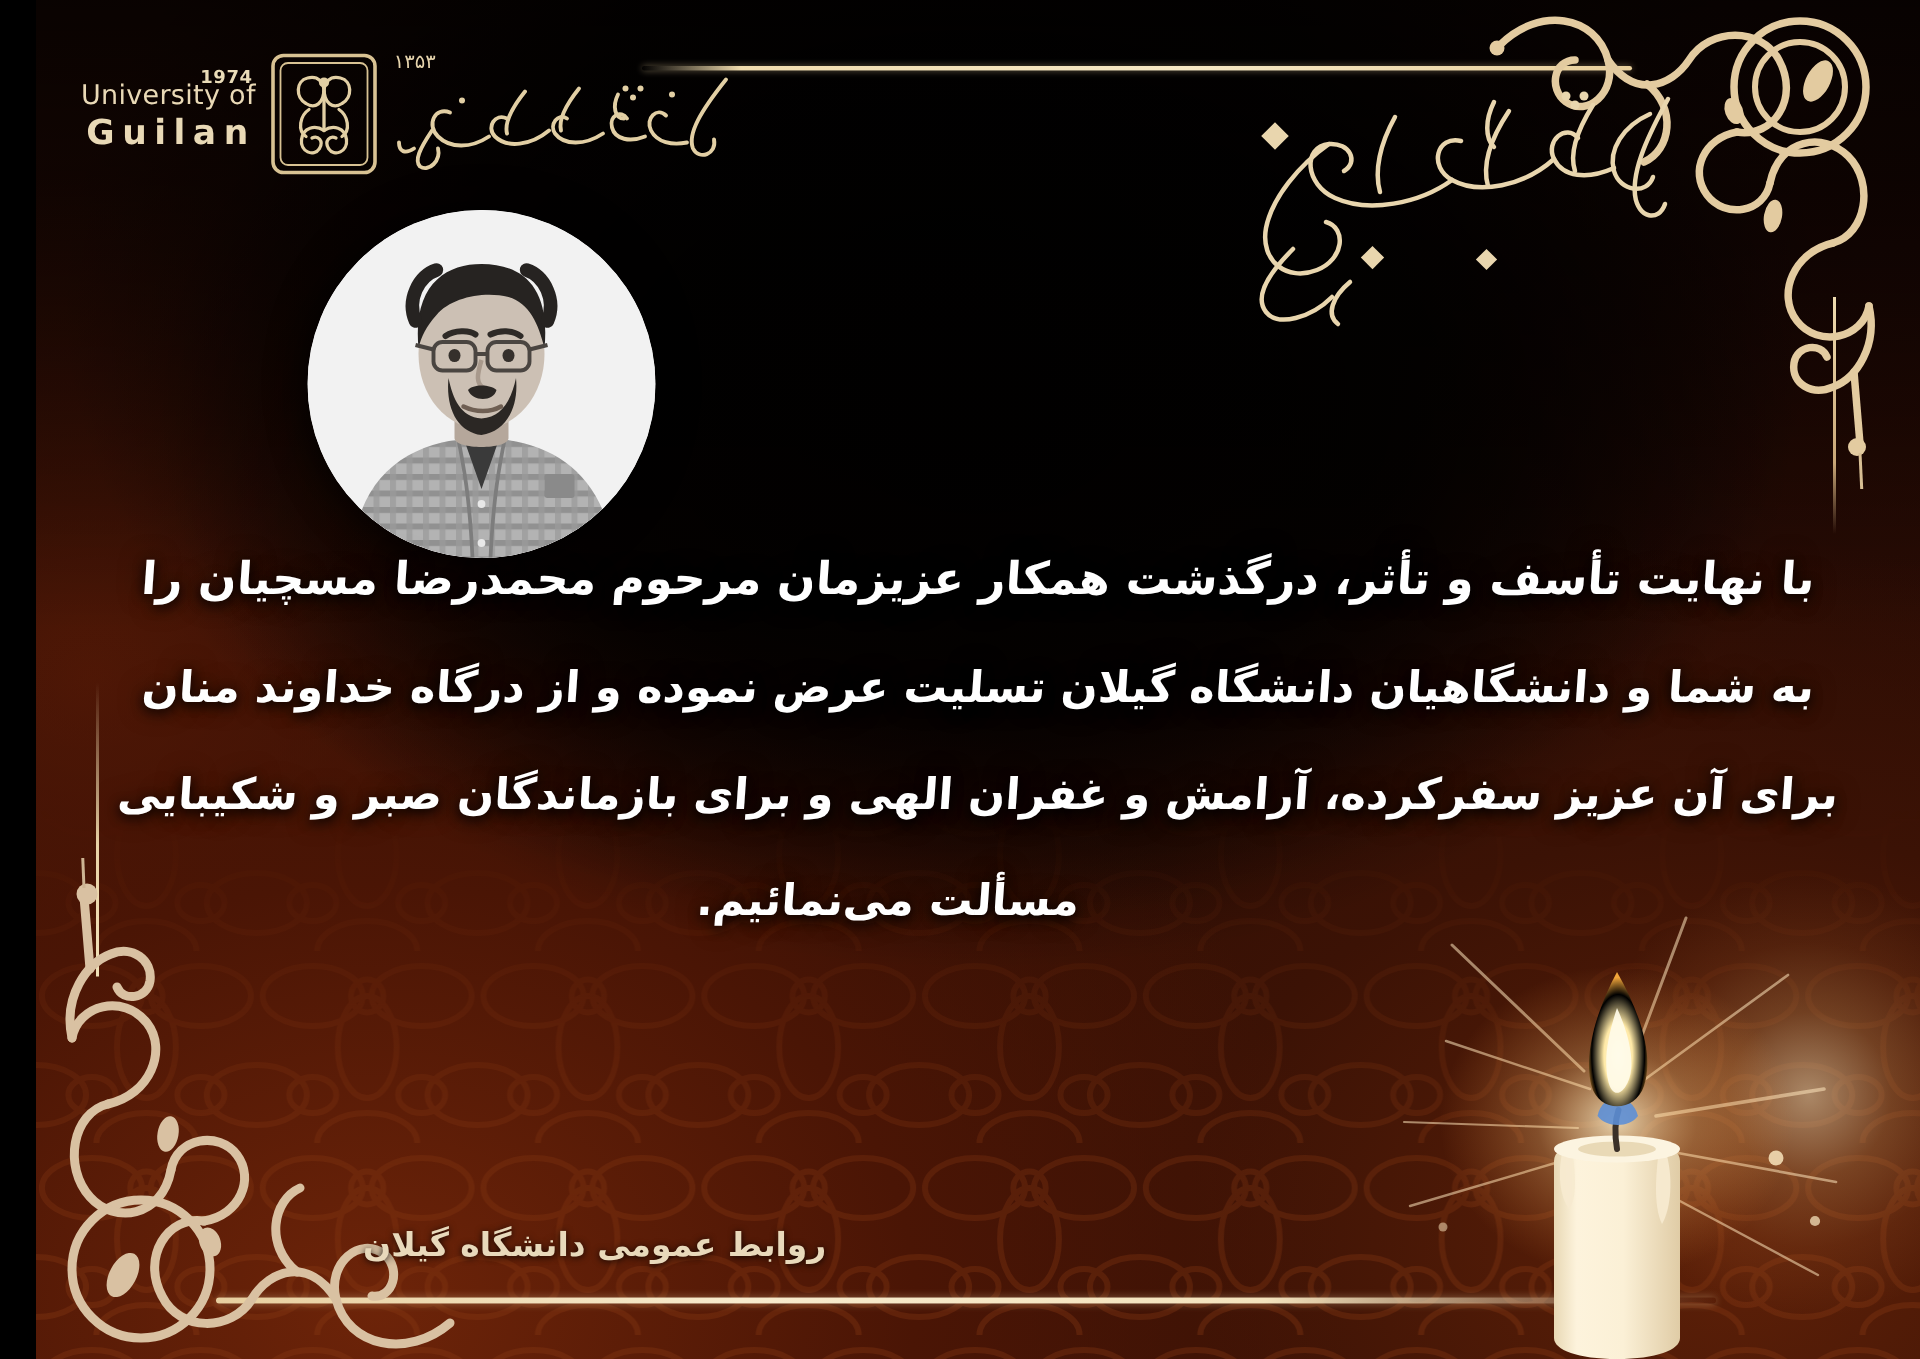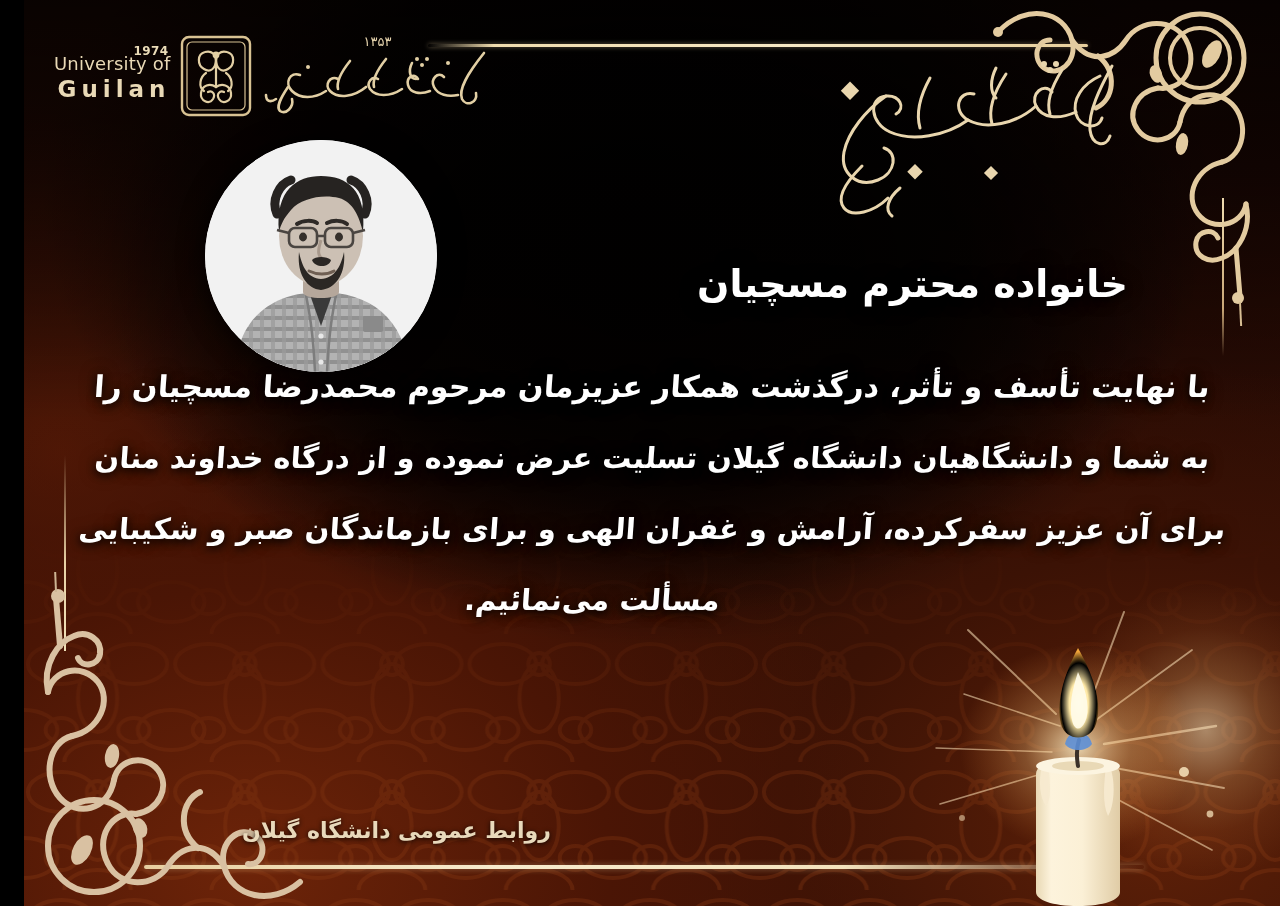--- a/index.html
+++ b/index.html
@@ -74,21 +74,21 @@
     display:flex;flex-direction:column;align-items:flex-end;
     color:#e9d9b6;line-height:1;position:relative;padding-top:4px;
   }
   .logo-year-en{
     position:absolute;right:2px;top:-6px;
     font-size:12px;font-weight:bold;color:#eadcb8;letter-spacing:.4px;
   }
   .logo-en-1{font-size:18px;letter-spacing:.2px;margin-bottom:5px;}
   .logo-en-2{font-size:23px;font-weight:bold;letter-spacing:5px;}
   .logo-emblem{width:72px;height:82px;flex:none;}
-  .logo-fa-wrap{display:flex;flex-direction:column;align-items:center;position:relative;}
+  .logo-fa-wrap{display:flex;flex-direction:column;align-items:flex-start;position:relative;}
   .logo-year-fa{font-size:13px;color:#e6d4ad;margin-bottom:-4px;letter-spacing:1px;}
   .logo-fa{width:230px;height:72px;}
 
   
   .portrait{
     position:absolute;left:181px;top:140px;
     width:232px;height:232px;border-radius:50%;
     overflow:hidden;background:#efefef;
     box-shadow:0 0 26px rgba(0,0,0,.85);
   }
@@ -356,21 +356,20 @@
 
         <path d="M116 100 C113 110, 112 116, 118 119" stroke="#a8998c" stroke-width="3" fill="none"></path>
         <path d="M104 131 C112 135, 122 135, 129 131" stroke="#6f5f53" stroke-width="3" fill="none" stroke-linecap="round"></path>
 
         <path d="M94 112 C92 132, 100 148, 116 150 C132 148, 141 132, 139 112 C136 126, 130 138, 116 139 C102 138, 97 126, 94 112 Z" fill="#2b2724"></path>
         <path d="M107 120 C110 116, 122 116, 126 120 C124 128, 110 128, 107 120 Z" fill="#2b2724"></path>
       </g>
     </svg>
   </div>
 
-  <div class="heading">خانواده محترم مسچیان</div>
 
   <div class="body-lines">
     <div class="bline">با نهایت تأسف و تأثر، درگذشت همکار عزیزمان مرحوم محمدرضا مسچیان را</div>
     <div class="bline shrink">به شما و دانشگاهیان دانشگاه گیلان تسلیت عرض نموده و از درگاه خداوند منان</div>
     <div class="bline shrink">برای آن عزیز سفرکرده، آرامش و غفران الهی و برای بازماندگان صبر و شکیبایی</div>
     <div class="bline last">مسألت می‌نمائیم.</div>
   </div>
 
   <div class="signature">روابط عمومی دانشگاه گیلان</div>
 

